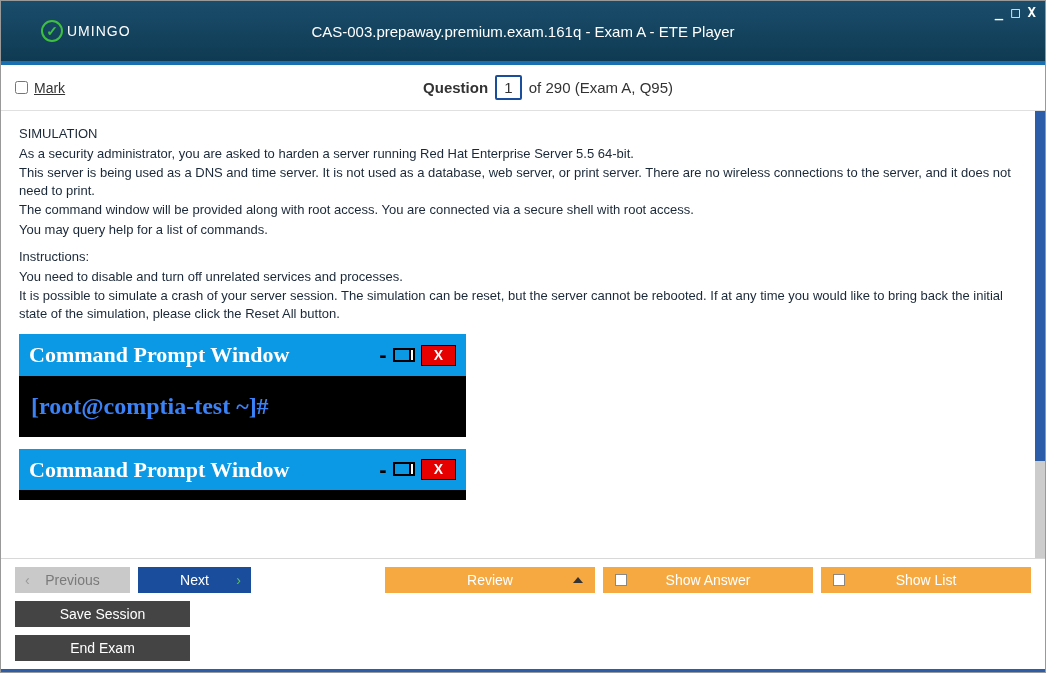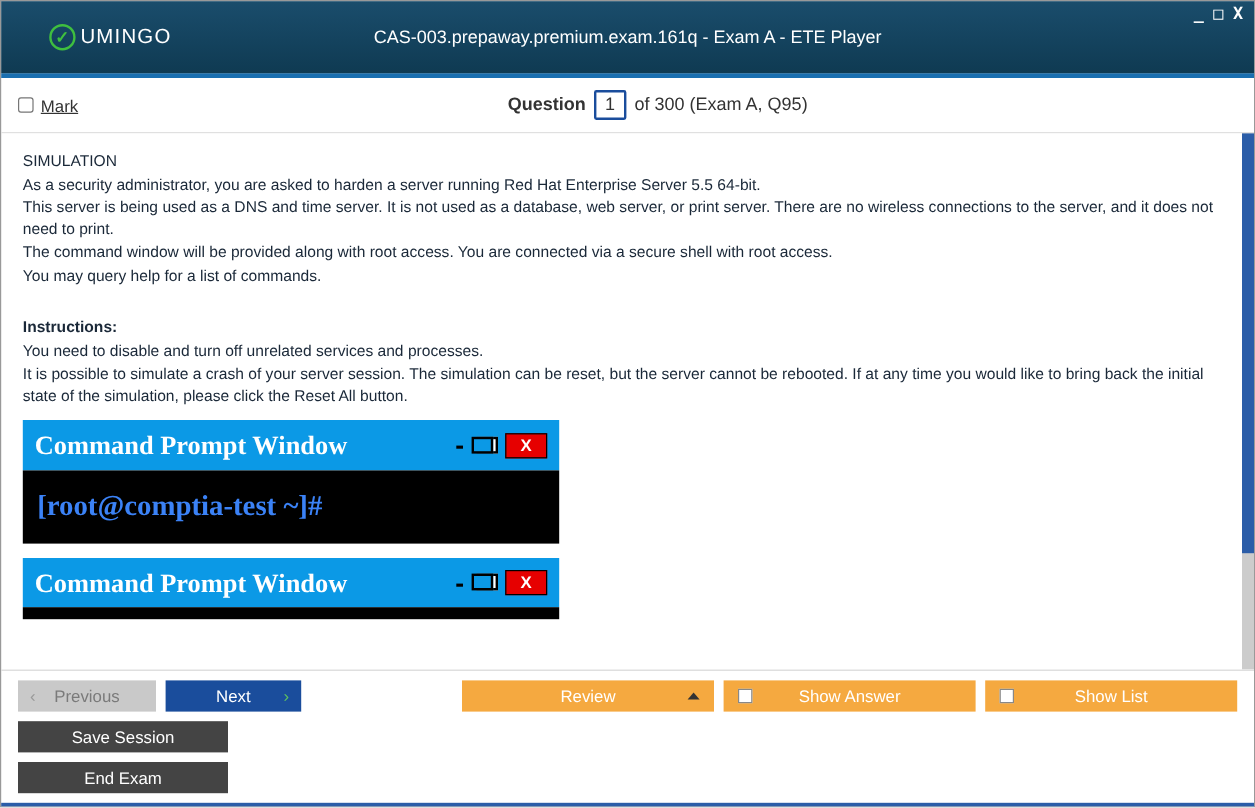--- a/index.html
+++ b/index.html
@@ -3,37 +3,37 @@
 <meta charset="utf-8">
 <style>
 * { margin: 0; padding: 0; box-sizing: border-box; }
 body { font-family: Arial, sans-serif; font-size: 13px; background: #fff; }
 .window { width: 1046px; height: 673px; border: 1px solid #999; display: flex; flex-direction: column; background: #fff; }
 
 .titlebar { background: linear-gradient(180deg, #1a4d6c 0%, #0f3a52 100%); height: 60px; display: flex; align-items: center; position: relative; }
 .logo { display: flex; align-items: center; margin-left: 40px; }
 .logo-icon { width: 22px; height: 22px; border: 2px solid #3fbf3f; border-radius: 50%; display: flex; align-items: center; justify-content: center; margin-right: 4px; }
 .logo-check { color: #3fbf3f; font-size: 14px; font-weight: bold; }
-.logo-text { color: #fff; font-size: 17px; letter-spacing: 1px; }
+.logo-text { color: #fff; font-size: 14px; letter-spacing: 1px; }
 .titlebar-title { position: absolute; left: 50%; transform: translateX(-50%); color: #fff; font-size: 15px; }
 .window-controls { position: absolute; top: 3px; right: 6px; display: flex; gap: 2px; }
 .window-controls span { color: #fff; font-size: 14px; font-weight: bold; cursor: pointer; padding: 0 3px; font-family: monospace; }
 
 .blue-sep { height: 4px; background: #1a6fb0; }
 
 .question-header { display: flex; align-items: center; padding: 10px 14px; border-bottom: 1px solid #e0e0e0; }
 .mark-chk { margin-right: 6px; }
 .mark-label { text-decoration: underline; color: #333; font-size: 14px; }
 .question-center { flex: 1; text-align: center; color: #333; font-size: 15px; }
 .question-num-box { display: inline-block; border: 2px solid #1a4d9c; padding: 2px 7px; margin: 0 3px; border-radius: 2px; }
 .q-bold { font-weight: bold; }
 .content-scroll { flex: 1; overflow-y: auto; padding: 14px 18px; color: #1a2838; font-size: 13px; line-height: 1.35; }
 .content-scroll p { margin-bottom: 2px; }
 .sim-label { font-weight: normal; margin-bottom: 10px; }
-.instr-label { font-weight: bold; margin-top: 26px; margin-bottom: 10px; }
+.instr-label { font-weight: normal; margin-top: 10px; margin-bottom: 10px; }
 .para-block { margin-bottom: 10px; }
 
 .cmd-window { width: 447px; margin-top: 12px; margin-bottom: 4px; }
 .cmd-titlebar { background: #0b99e6; display: flex; align-items: center; padding: 6px 10px; }
 .cmd-title { color: #fff; font-family: 'Times New Roman', serif; font-size: 22px; font-weight: bold; flex: 1; }
 .cmd-min { color: #000; font-size: 22px; font-weight: bold; margin-right: 6px; }
 .cmd-restore { width: 22px; height: 14px; display: inline-block; position: relative; margin-right: 6px; }
 .cmd-restore::before { content: ''; position: absolute; top: 0; right: 0; width: 14px; height: 10px; border: 2px solid #000; background: #fff; }
 .cmd-restore::after { content: ''; position: absolute; bottom: 0; left: 0; width: 14px; height: 10px; border: 2px solid #000; background: #0b99e6; }
 .cmd-close { background: #e60000; color: #fff; padding: 0 12px; font-weight: bold; font-size: 14px; border: 1px solid #000; }
@@ -86,21 +86,21 @@
   </div>
 
   <div class="blue-sep"></div>
 
   <div class="question-header">
     <input type="checkbox" class="mark-chk" style="">
     <span class="mark-label">Mark</span>
     <div class="question-center">
       <span class="q-bold">Question</span>
       <span class="question-num-box">1</span>
-      <span>of 300 (Exam A, Q95)</span>
+      <span>of 290 (Exam A, Q95)</span>
     </div>
   </div>
 
   <div class="content-wrapper">
     <div class="content-scroll">
       <p class="sim-label">SIMULATION</p>
       <div class="para-block">
         <p>As a security administrator, you are asked to harden a server running Red Hat Enterprise Server 5.5 64-bit.</p>
         <p>This server is being used as a DNS and time server. It is not used as a database, web server, or print server. There are no wireless connections to the server, and it does not need to print.</p>
         <p>The command window will be provided along with root access. You are connected via a secure shell with root access.</p>

